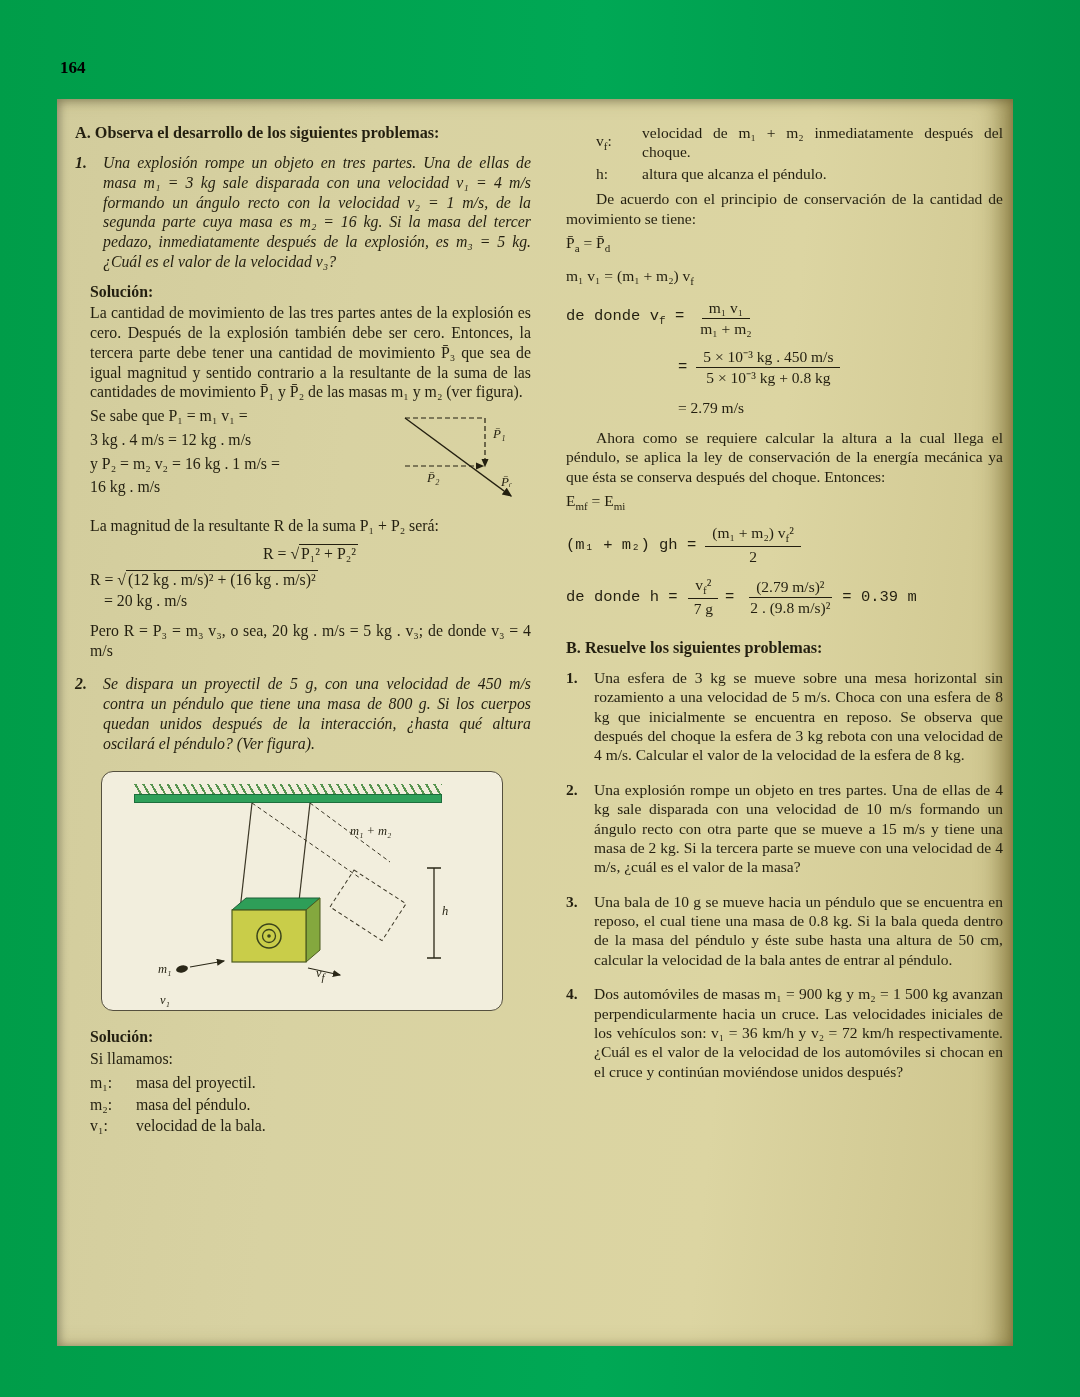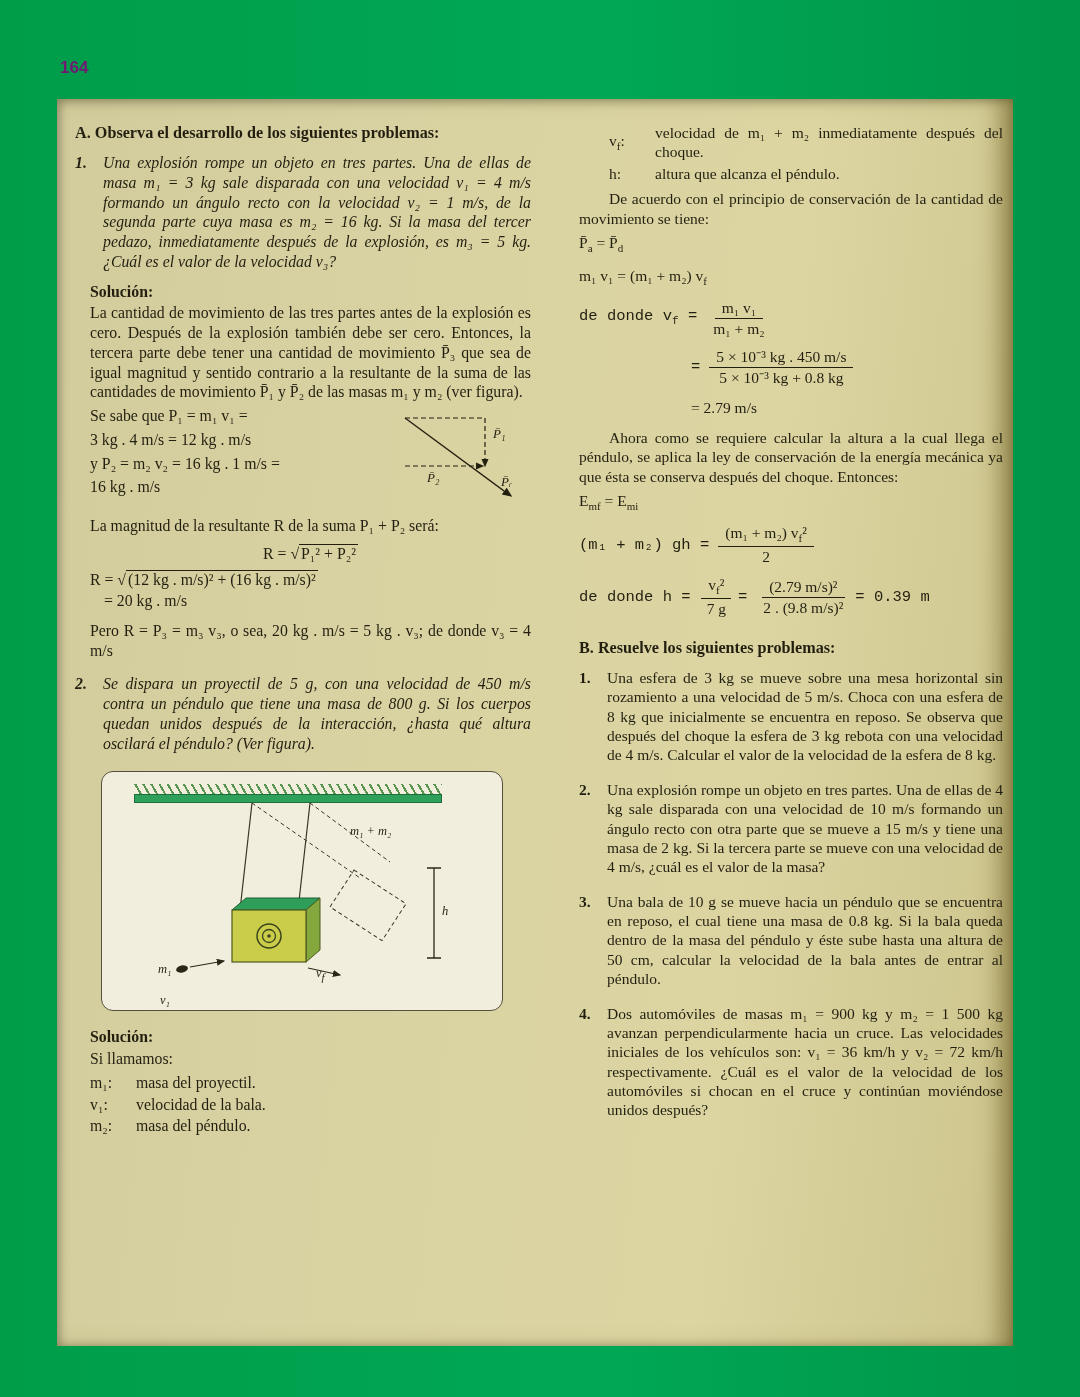--- a/index.html
+++ b/index.html
@@ -6,28 +6,28 @@
   html,body { width:1080px; height:1397px; }
   body {
     position:relative;
     background:linear-gradient(90deg,#009d49 0%,#00a855 55%,#009548 100%);
     font-family:"Liberation Serif", serif;
     color:#231f10;
     overflow:hidden;
   }
   .page-number {
     position:absolute; top:58px; left:60px;
-    font-family:Liberation Sans, sans-serif;
-    font-weight:bold; font-size:17px; color:#701a75;
+    font-family:Liberation Serif, serif;
+    font-weight:bold; font-size:17px; color:#000000;
   }
   .paper {
     position:absolute; left:57px; top:99px; width:956px; height:1247px;
     background:linear-gradient(96deg,#d2cc9c 0%,#d8d2a2 30%,#dcd5a2 70%,#cdc48c 100%);
     box-shadow: inset -20px 0 26px -10px rgba(100,85,25,.7), inset 4px 0 8px rgba(0,0,0,.22), inset 0 4px 8px rgba(0,0,0,.12);
-    display:flex; gap:48px;
+    display:flex; gap:35px;
     padding:24px 10px 24px 18px;
     overflow:hidden;
   }
   .col { display:flex; flex-direction:column; font-size:15.8px; line-height:1.25; }
   .col.left { width:456px; flex:none; }
   .col.right { flex:1; font-size:15.5px; }
 
   .heading { font-weight:bold; font-size:16.2px; margin-bottom:10px; }
   .it { font-style:italic; }
   .just { text-align:justify; }
@@ -183,26 +183,26 @@
     </div>
 
     <div class="sol-block">
       <div class="sol-label">Solución:</div>
       <div class="pline">Si llamamos:</div>
       <div class="defrow" style="margin-left:0">
         <span class="term">m₁:</span>
         <span class="dd">masa del proyectil.</span>
       </div>
       <div class="defrow" style="margin-left:0">
+        <span class="term">m₂:</span>
+        <span class="dd">masa del péndulo.</span>
+      </div>
+      <div class="defrow" style="margin-left:0">
         <span class="term">v₁:</span>
         <span class="dd">velocidad de la bala.</span>
-      </div>
-      <div class="defrow" style="margin-left:0">
-        <span class="term">m₂:</span>
-        <span class="dd">masa del péndulo.</span>
       </div>
     </div>
 
   </div>
 
   <div class="col right">
 
     <div class="defrow">
       <span class="term">v<sub>f</sub>:</span>
       <span class="dd just">velocidad de m₁ + m₂ inmediatamente después del choque.</span>

